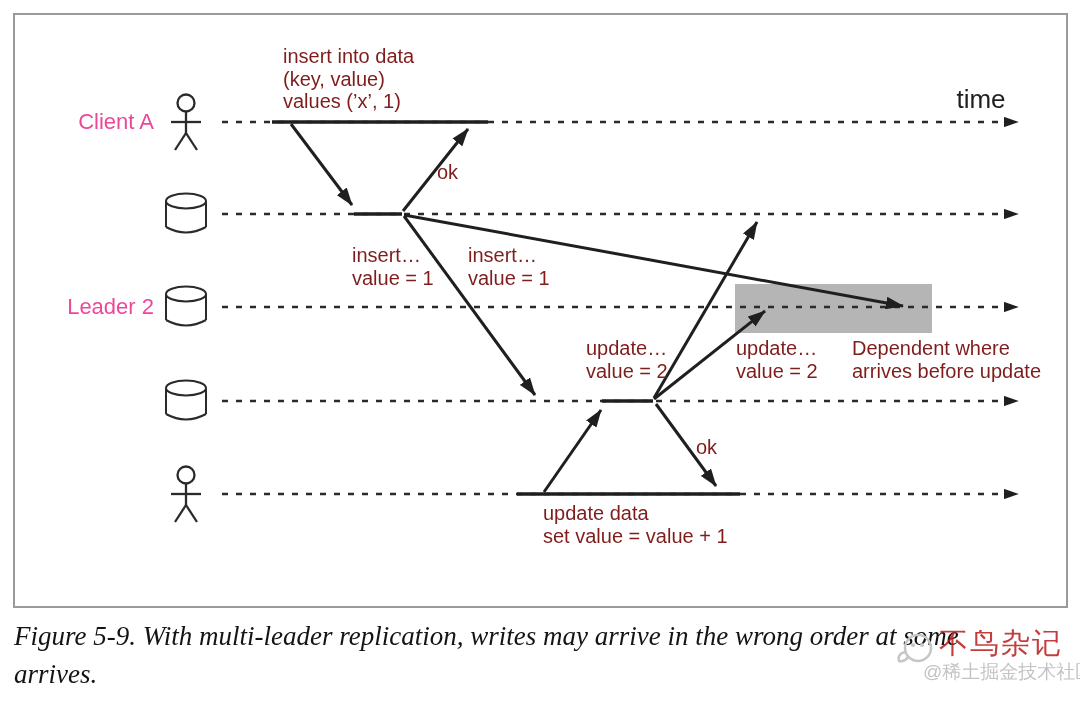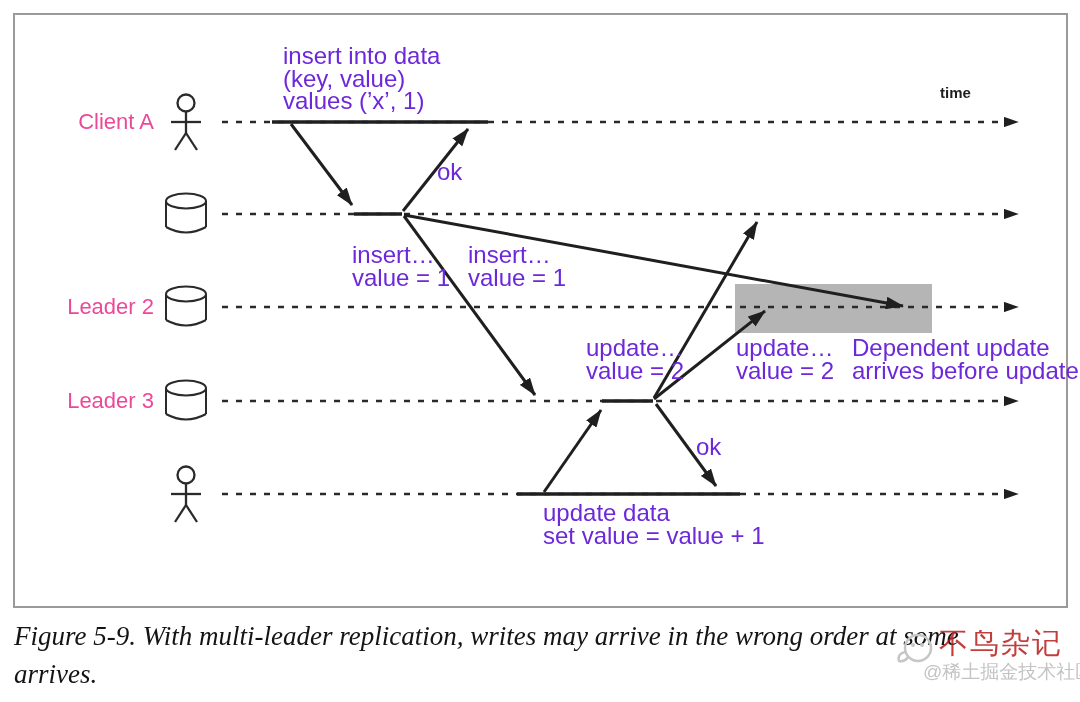--- a/index.html
+++ b/index.html
@@ -9,23 +9,23 @@
   }
   .frame{
     position:absolute;left:13px;top:13px;width:1051px;height:591px;
     border:2px solid #9a9a9a;background:#ffffff;
   }
   .gfx{position:absolute;left:0;top:0;}
   .lane-label{
     position:absolute;left:36px;width:118px;height:28px;text-align:right;
     font-size:22px;line-height:28px;color:#ec4899;
   }
-  .ann{position:absolute;font-size:24px;line-height:22.5px;color:#6d28d9;}
-  .time-label{position:absolute;left:940px;top:84px;width:82px;text-align:left;
-    font-size:15px;color:#1f1f1f;font-weight:bold;}
+  .ann{position:absolute;font-size:20px;line-height:22.5px;color:#7f1d1d;}
+  .time-label{position:absolute;left:940px;top:84px;width:82px;text-align:center;
+    font-size:26px;color:#1f1f1f;}
   .caption{
     position:absolute;left:14px;top:617px;width:1058px;
     font-family:"Liberation Serif", serif;font-style:italic;
     font-size:27px;line-height:38px;color:#141414;
   }
   .watermark{position:absolute;left:893px;top:624px;width:186px;height:70px;}
   .wm-name{position:absolute;left:46px;top:0px;font-size:29px;letter-spacing:2px;
     color:#b91c1c;opacity:.85;white-space:nowrap;}
   .wm-community{position:absolute;left:30px;top:35px;font-size:19px;
     color:#bdbdbd;opacity:.9;white-space:nowrap;}
@@ -104,21 +104,20 @@
     <g stroke="#2a2a2a" stroke-width="2" fill="none">
       <line x1="166" y1="388" x2="166" y2="414"></line>
         <line x1="206" y1="388" x2="206" y2="414"></line>
       <path d="M166,414 Q186,425 206,414"></path>
       <ellipse cx="186" cy="388" rx="20" ry="7.5" fill="#ffffff"></ellipse>
     </g>
   </svg>
 
   <div class="lane-label" style="top:108px">Client A</div>
   <div class="lane-label" style="top:293px">Leader 2</div>
-  <div class="lane-label" style="top:387px">Leader 3</div>
 
   <div class="time-label">time</div>
 
   <div class="ann" style="left:283px;top:45px">
     <div>insert into data</div>
     <div>(key, value)</div>
     <div>values (’x’, 1)</div>
   </div>
 
   <div class="ann" style="left:437px;top:161px">ok</div>
@@ -137,21 +136,21 @@
     <div>update…</div>
     <div>value = 2</div>
   </div>
 
   <div class="ann" style="left:736px;top:337px">
     <div>update…</div>
     <div>value = 2</div>
   </div>
 
   <div class="ann" style="left:852px;top:337px">
-    <div>Dependent update</div>
+    <div>Dependent where</div>
     <div>arrives before update</div>
   </div>
 
   <div class="ann" style="left:696px;top:436px">ok</div>
 
   <div class="ann" style="left:543px;top:502px">
     <div>update data</div>
     <div>set value = value + 1</div>
   </div>
 

